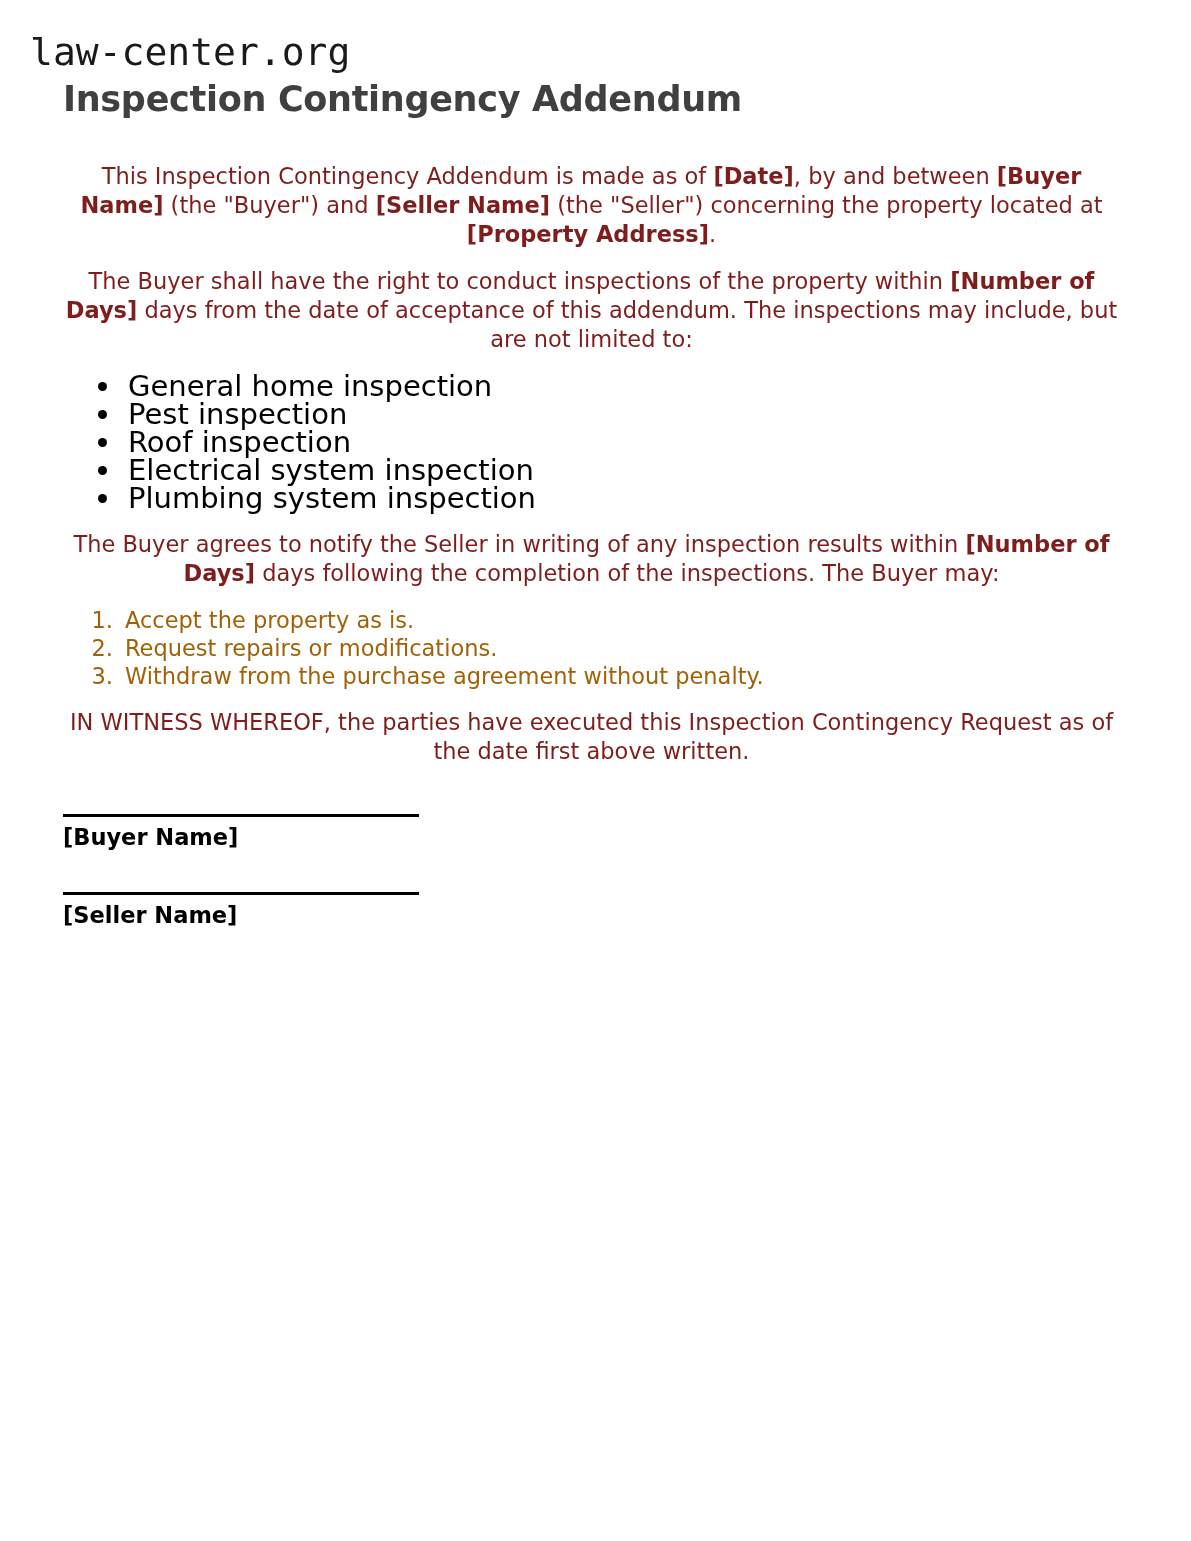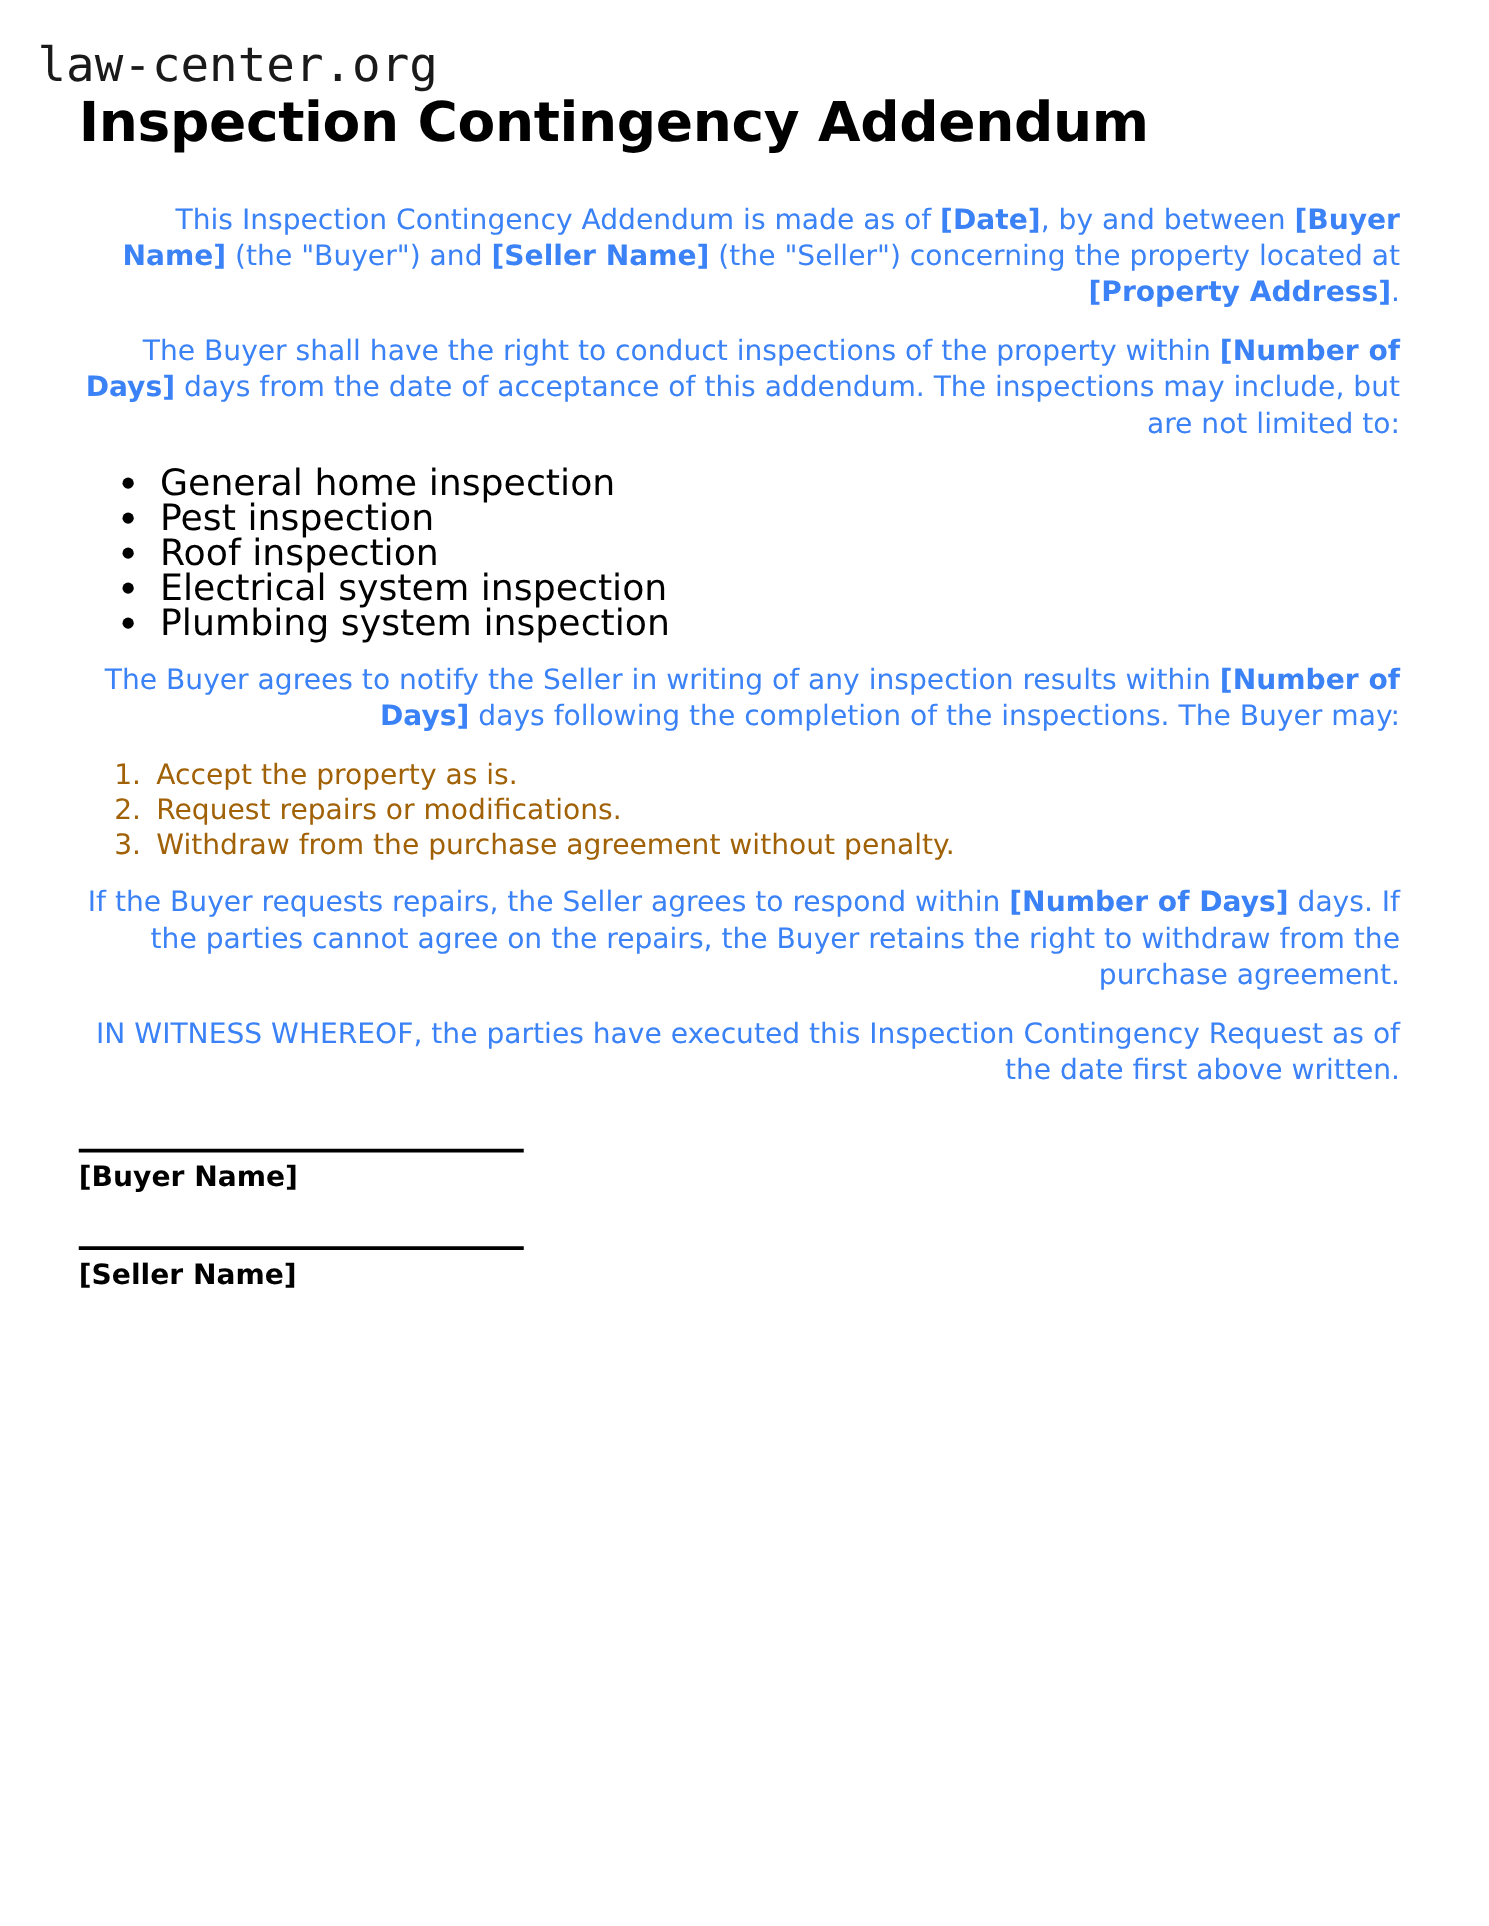--- a/index.html
+++ b/index.html
@@ -27,38 +27,38 @@
     line-height: 44px;
     color: #1a1a1a;
     letter-spacing: 0px;
     margin: 0 0 0 -33px;
     padding: 0;
     font-weight: 400;
     white-space: nowrap;
   }
   .doc-title {
     font-family: "DejaVu Sans", sans-serif;
-    font-size: 44px;
+    font-size: 35px;
     line-height: 54px;
     font-weight: bold;
     margin: -2px 0 0 0;
     padding: 0;
     letter-spacing: -0.3px;
-    color: #000000;
+    color: #404040;
   }
   .body-block {
     margin-top: 36px;
   }
   p.para {
     font-size: 22.5px;
     line-height: 29px;
     margin: 0 0 18px 0;
     padding: 0;
-    text-align: right;
-    color: #3b82f6;
+    text-align: center;
+    color: #7f1d1d;
   }
   p.para:last-child {
     margin-bottom: 0;
   }
   p.para b {
     font-weight: bold;
   }
   ul.bullet-list {
     margin: 0 0 18px 0;
     padding: 0 0 0 60px;
@@ -130,21 +130,20 @@
     </ul>
 
     <p class="para"><span>The Buyer agrees to notify the Seller in writing of any inspection results within </span><b>[Number of Days]</b><span> days following the completion of the inspections. The Buyer may:</span></p>
 
     <ol class="numbered-list">
       <li>Accept the property as is.</li>
       <li>Request repairs or modifications.</li>
       <li>Withdraw from the purchase agreement without penalty.</li>
     </ol>
 
-    <p class="para"><span>If the Buyer requests repairs, the Seller agrees to respond within </span><b>[Number of Days]</b><span> days. If the parties cannot agree on the repairs, the Buyer retains the right to withdraw from the purchase agreement.</span></p>
 
 
     <p class="para">IN WITNESS WHEREOF, the parties have executed this Inspection Contingency Request as of the date first above written.</p>
 
   </div>
 
   <div class="signature-block">
     <div class="signature-group">
       <div class="sig-line"></div>
       <div class="sig-label">[Buyer Name]</div>

